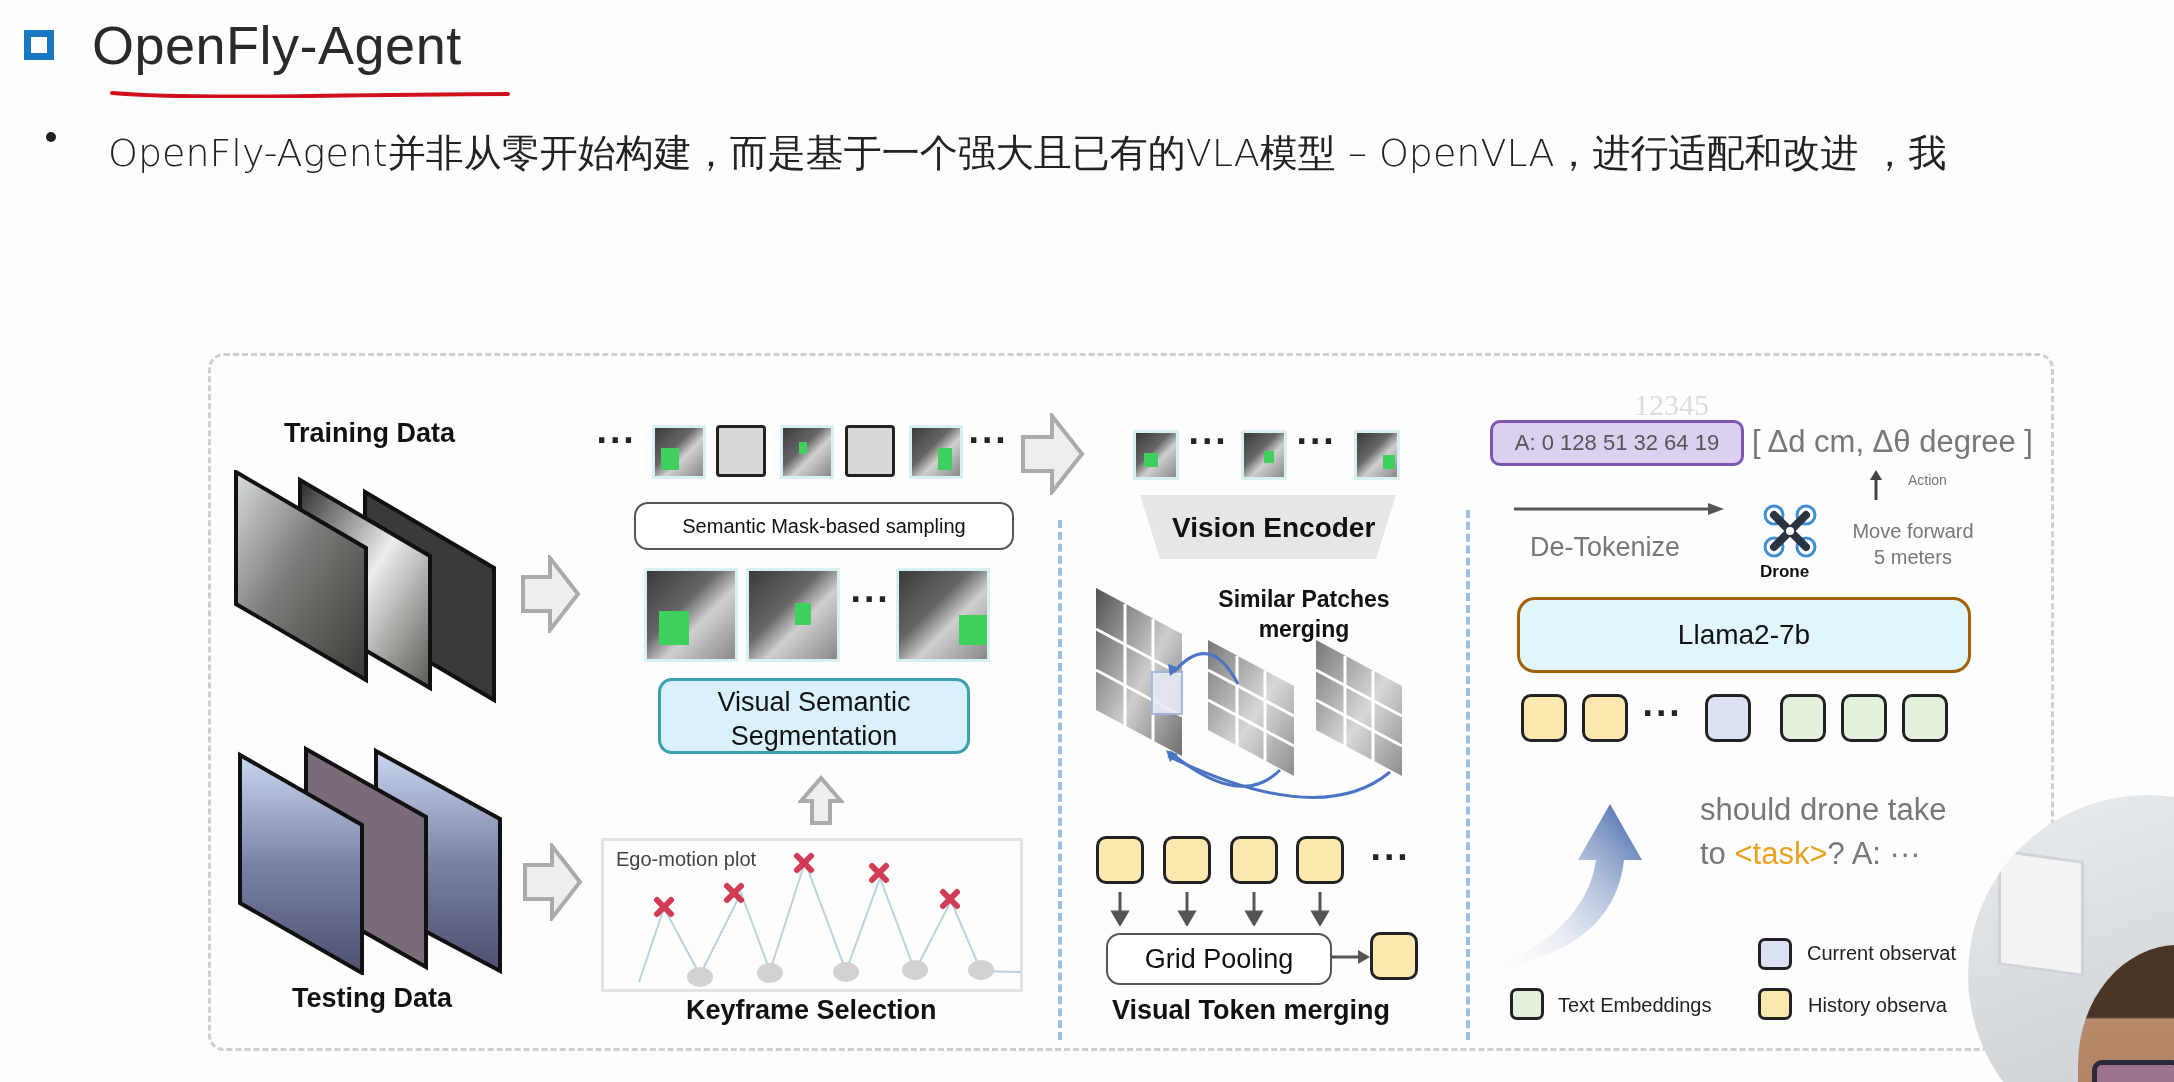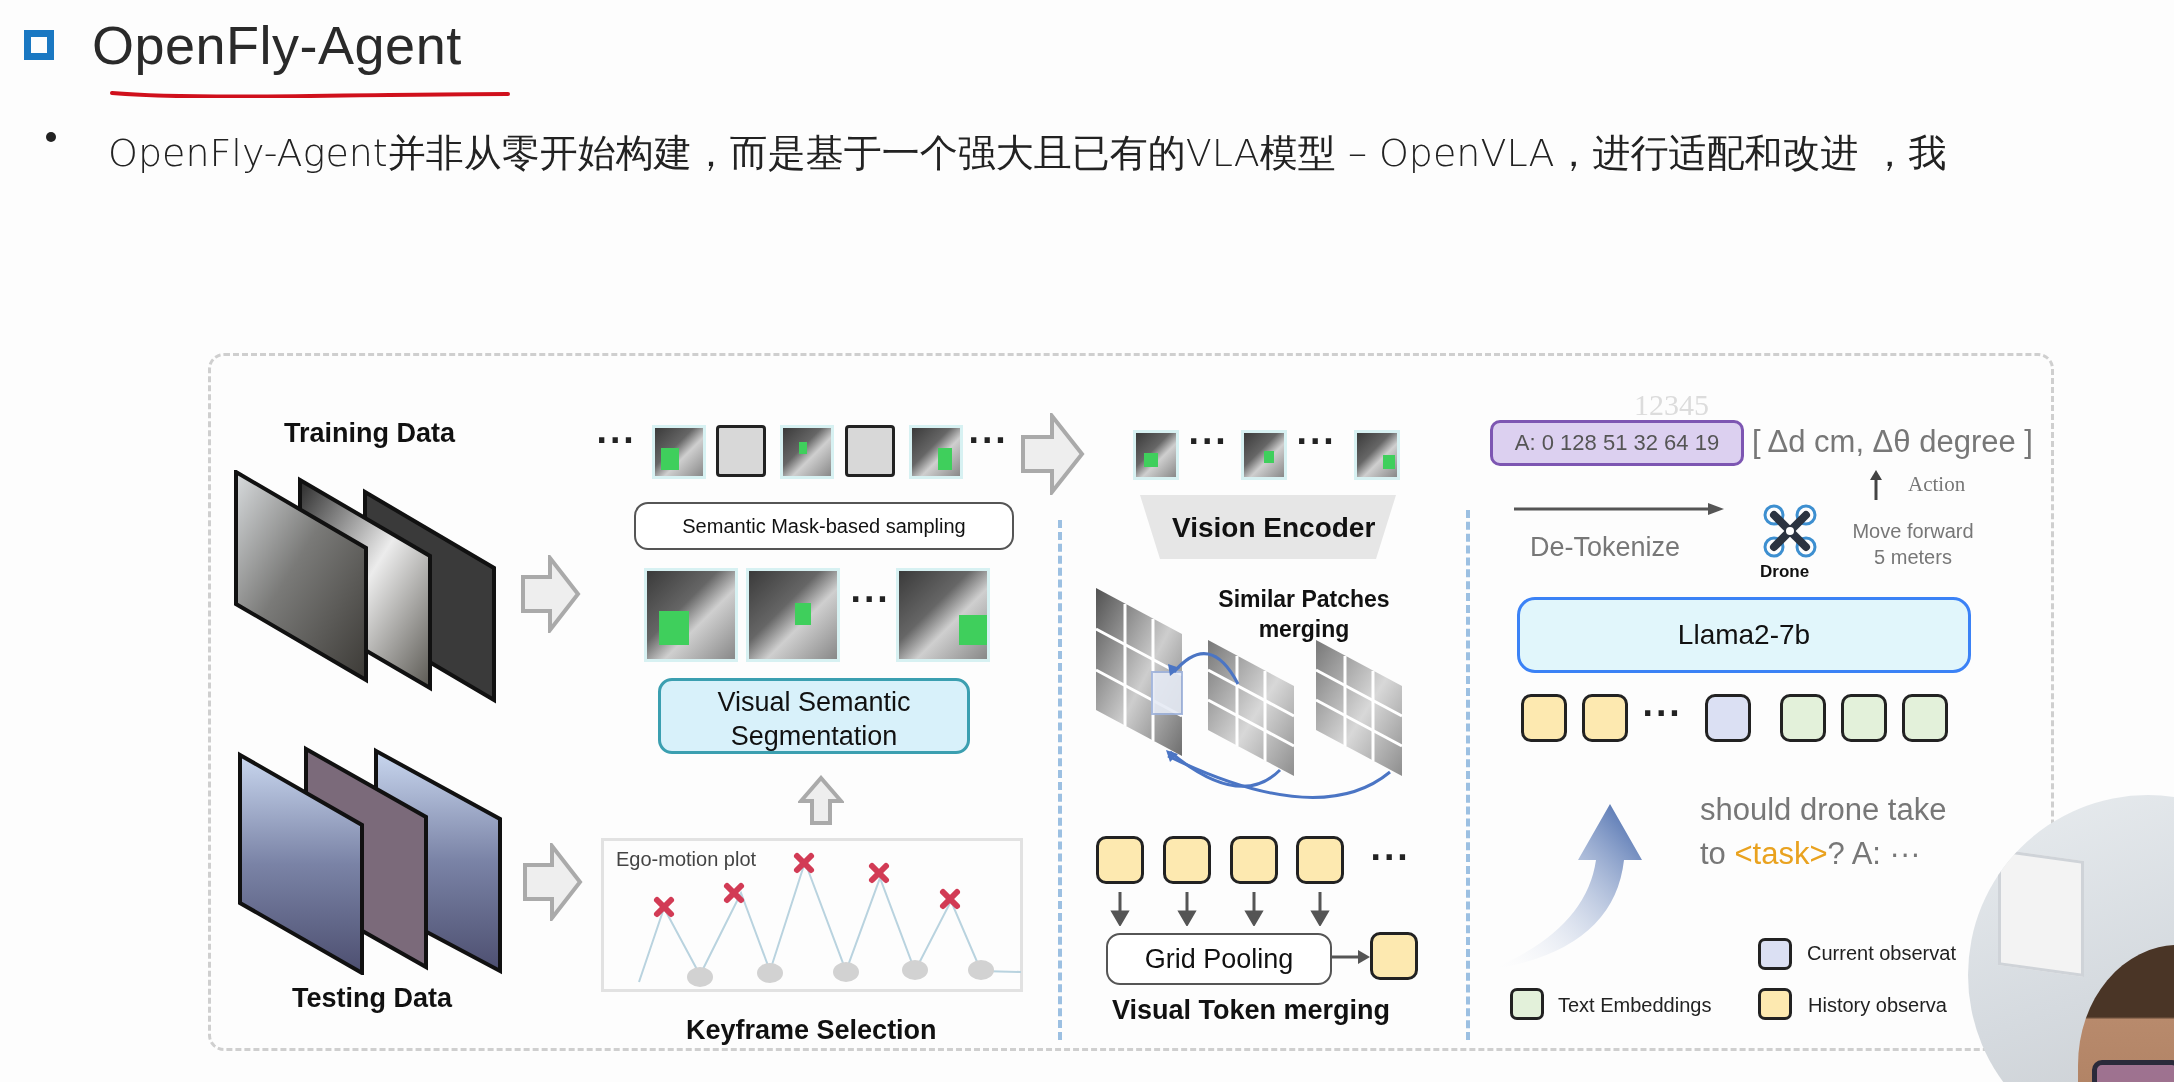--- a/index.html
+++ b/index.html
@@ -17,21 +17,21 @@
   .thumb { position:absolute; width:48px; height:48px; background:linear-gradient(135deg,#3a3a3a 0%,#666 40%,#cfcfcf 60%,#888 100%); border:3px solid #d7f1f2; }
   .thumb .g { position:absolute; width:18px; height:22px; background:#3fcf5c; }
   .empty { position:absolute; width:44px; height:46px; background:#d8d8d8; border:3px solid #222; border-radius:4px; }
   .dots { position:absolute; font-size:30px; font-weight:bold; letter-spacing:2px; }
   .pill { position:absolute; border:2px solid #555; border-radius:14px; background:#fff; text-align:center; }
   .seg { position:absolute; border:3px solid #3b9fb0; border-radius:14px; background:#d8f1fa; text-align:center; }
   .tok { position:absolute; width:44px; height:44px; border:3px solid #222; border-radius:10px; box-sizing:border-box; }
   .yellow { background:#fde9b0; }
   .blue { background:#dbe0f3; }
   .green { background:#e3f1da; }
-  .llama { position:absolute; border:3px solid #3b82f6; border-radius:18px; background:#e1f6fb; text-align:center; }
+  .llama { position:absolute; border:3px solid #a16207; border-radius:18px; background:#e1f6fb; text-align:center; }
   .action-box { position:absolute; border:3px solid #7d56b2; border-radius:10px; background:#dcd0f0; text-align:center; color:#555; }
   .grey-txt { color:#777; font-family:"Liberation Sans", sans-serif; white-space:nowrap; }
   .avatar { position:absolute; left:1968px; top:795px; width:360px; height:360px; border-radius:50%; overflow:hidden;
             background:linear-gradient(160deg,#e8ecef 0%,#d5dadf 50%,#c6c9cc 100%); }
 </style>
 </head>
 <body>
 
 <div class="abs title-box"></div>
 <div class="abs title">OpenFly-Agent</div>
@@ -156,21 +156,21 @@
     <g>
         <line x1="271" y1="28" x2="285" y2="42"></line>
         <line x1="285" y1="28" x2="271" y2="42"></line>
       </g>
     <g>
         <line x1="342" y1="54" x2="356" y2="68"></line>
         <line x1="356" y1="54" x2="342" y2="68"></line>
       </g>
   </g>
 </svg>
-<div class="abs lbl" style="left:686px; top:995px; font-size:27px; font-weight:bold;margin-top:20px;">Keyframe Selection</div>
+<div class="abs lbl" style="left:686px; top:995px; font-size:27px; font-weight:bold;">Keyframe Selection</div>
 
 <div class="thumb" style="left:1133px; top:430px; width:40px; height:44px;">
     <div class="g" style="left:8px; top:20px; width:14px; height:14px;"></div>
   </div>
 <div class="dots" style="left:1188px; top:424px;">···</div>
 <div class="thumb" style="left:1241px; top:430px; width:40px; height:44px;">
     <div class="g" style="left:20px; top:18px; width:10px; height:12px;"></div>
   </div>
 <div class="dots" style="left:1296px; top:424px;">···</div>
 <div class="thumb" style="left:1354px; top:430px; width:40px; height:44px;">
@@ -260,21 +260,21 @@
 
 <div class="abs" style="left:1634px; top:388px; font-size:30px; color:#dcdcdc; font-family:'Liberation Serif',serif;">12345</div>
 <div class="action-box" style="left:1490px; top:420px; width:248px; height:40px; line-height:40px; font-size:22px;">
   <span style="font-family:'Liberation Sans',sans-serif;">A: 0 128 51 32 64 19</span>
 </div>
 <div class="abs grey-txt" style="left:1752px; top:424px; font-size:31px;">[ Δd cm, Δθ degree ]</div>
 <svg class="abs" style="left:1868px; top:470px;" width="16" height="32">
   <line x1="8" y1="30" x2="8" y2="8" stroke="#444" stroke-width="3"></line>
     <polygon points="2,10 14,10 8,0" fill="#444"></polygon>
 </svg>
-<div class="abs grey-txt" style="left:1908px; top:472px; font-size:21px;font-family:Liberation Serif, serif;">Action</div>
+<div class="abs grey-txt" style="left:1908px; top:472px; font-size:14px;">Action</div>
 
 <svg class="abs" style="left:1514px; top:502px;" width="212" height="14">
   <line x1="0" y1="7" x2="198" y2="7" stroke="#555" stroke-width="3"></line>
     <polygon points="194,1 210,7 194,13" fill="#555"></polygon>
 </svg>
 <div class="abs grey-txt" style="left:1530px; top:532px; font-size:27px;">De-Tokenize</div>
 
 <svg class="abs" style="left:1762px; top:503px;" width="56" height="56">
   <g fill="none" stroke="#3d8fd0" stroke-width="3">
     <circle cx="12" cy="12" r="9"></circle>

